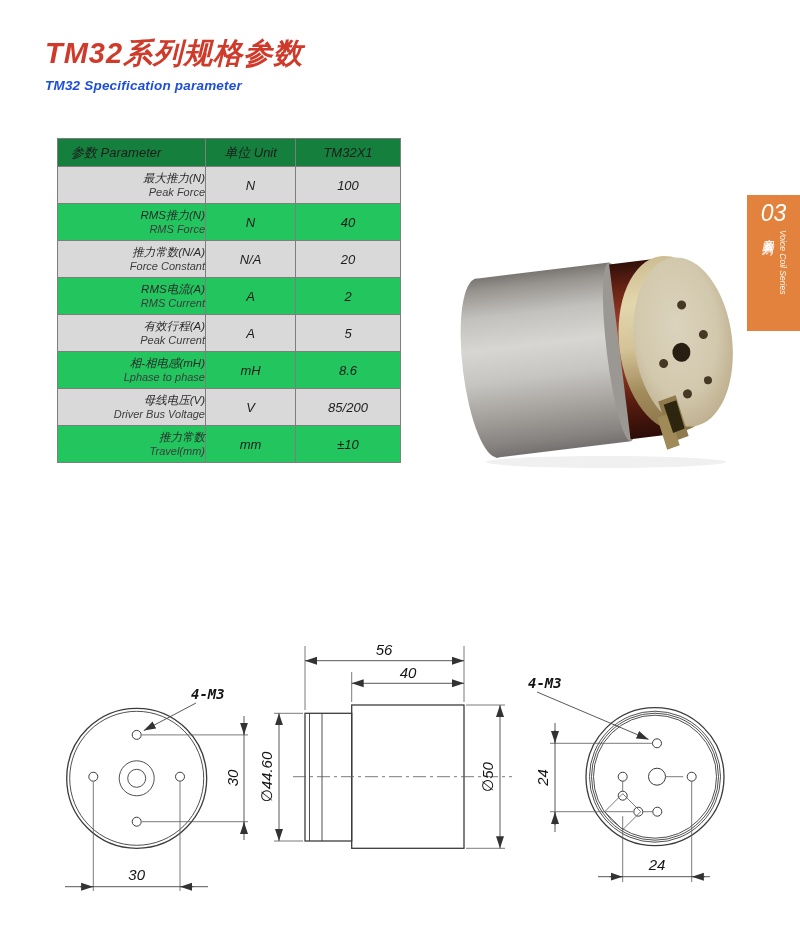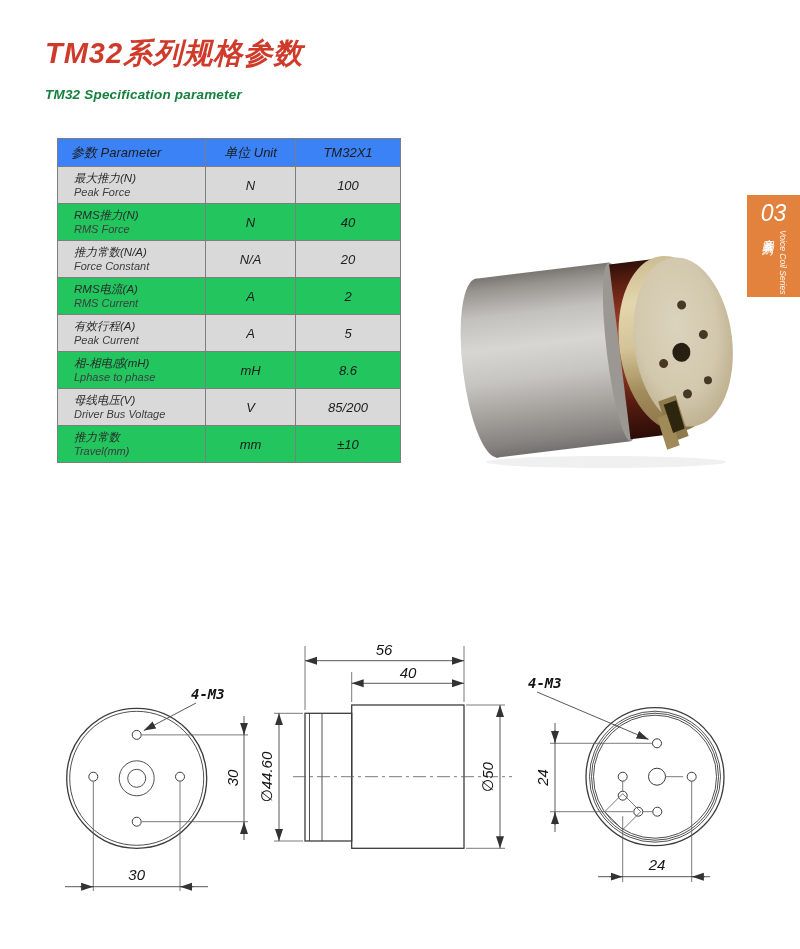--- a/index.html
+++ b/index.html
@@ -6,39 +6,39 @@
   html,body { background:#ffffff; }
   body {
     font-family:"Liberation Sans","DejaVu Sans",sans-serif;
     width:800px; height:949px; position:relative; overflow:hidden;
   }
   .page { position:absolute; inset:0; background:#fff;font-style:italic; }
 
   
   .title-block { position:absolute; left:45px; top:38px; }
   .title-cn { font-size:29px; font-weight:bold; color:#cf3a2a; letter-spacing:1px; line-height:1.1; }
-  .title-en { font-size:13.5px; font-weight:bold; color:#15803d; margin-top:17px; letter-spacing:0.2px; }
+  .title-en { font-size:13.5px; font-weight:bold; color:#1d4ed8; margin-top:8px; letter-spacing:0.2px; }
 
   
   table.spec { position:absolute; left:57px; top:138px; width:343px;
     border-collapse:collapse; table-layout:fixed; }
   table.spec th, table.spec td { border:1px solid #7e7e7e; }
   col.c1 { width:148px; } col.c2 { width:90px; } col.c3 { width:105px; }
   thead tr { height:28px; }
-  thead th { font-size:13px; font-weight:normal; color:#1c1c1c; background:#3b82f6; }
+  thead th { font-size:13px; font-weight:normal; color:#1c1c1c; background:#15803d; }
   thead th.c-name { text-align:left; padding-left:13px; }
   tbody tr { height:37px; background:#22c55e; }
   tbody tr:nth-child(odd) { background:#d9d9d9; }
-  td.c-name { text-align:left; padding-left:16px; vertical-align:middle; }
+  td.c-name { text-align:right; padding-left:16px; vertical-align:middle; }
   td.c-name .cn { font-size:11.5px; color:#2a2a2a; line-height:1.3; }
   td.c-name .en { font-size:11px; color:#3d3d3d; line-height:1.25; }
   td.c-unit, td.c-val { text-align:center; font-size:13px; color:#1c1c1c; }
 
   
-  .side-tab { position:absolute; right:0; top:195px; width:53px; height:102px;
+  .side-tab { position:absolute; right:0; top:195px; width:53px; height:136px;
     background:#e2823c; color:#fff; display:flex; flex-direction:column;
     align-items:center; padding-top:7px; cursor:pointer; }
   .tab-num { font-size:23px; line-height:1; }
   .tab-vert { display:flex; flex-direction:row; gap:3px; margin-top:5px;
     height:80px; overflow:hidden; justify-content:center; }
   .tab-cn { writing-mode:vertical-rl; font-size:11px; letter-spacing:2px; }
   .tab-en { writing-mode:vertical-rl; font-size:8.5px; opacity:0.95; }
 
   
   .photo-wrap { position:absolute; left:456px; top:238px; width:292px; height:232px; }

